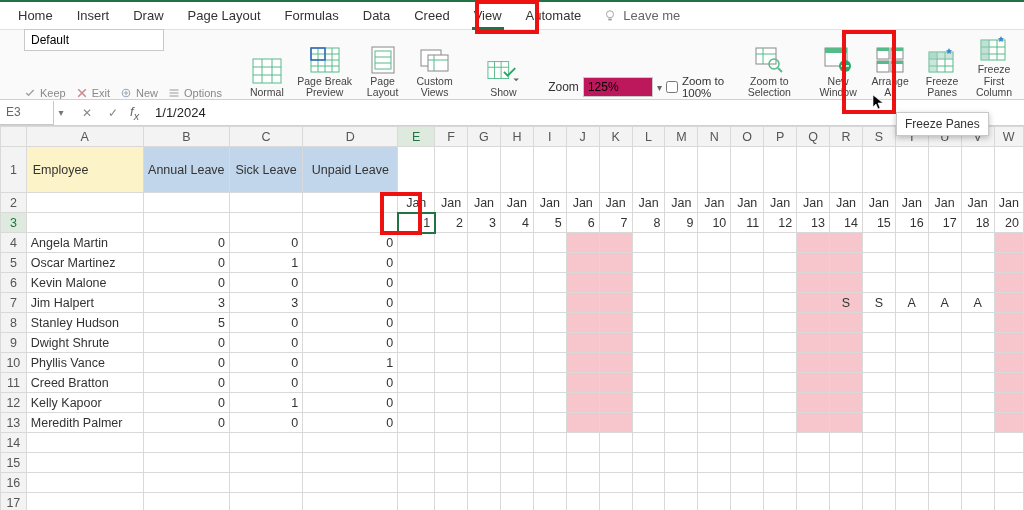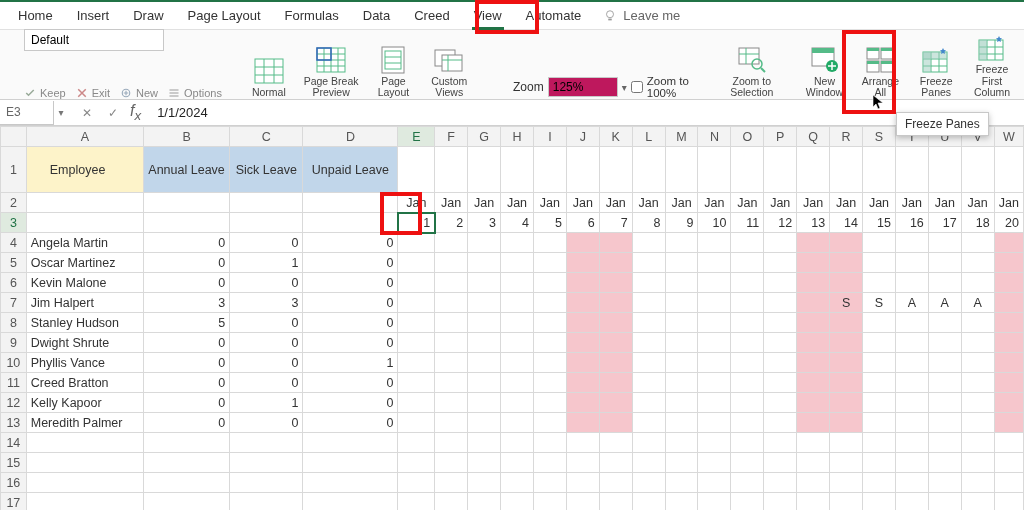--- a/index.html
+++ b/index.html
@@ -26,32 +26,32 @@
   .zoom-select { width:70px; height:20px; border:1px solid #c8c8c8; font-size:12px; padding:0 4px; background:#be185d; }
   .chk { width:12px; height:12px; }
   .hl-box { position:absolute; border:4px solid #e11; pointer-events:none; z-index:50; }
   .tooltip { position:absolute; background:#fff; border:1px solid #c8c8c8; box-shadow:0 2px 6px rgba(0,0,0,.25); padding:4px 8px; font-size:12px; z-index:40; }
   .cursor { position:absolute; width:16px; height:16px; z-index:60; }
   .name-box-row { display:flex; align-items:center; height:26px; border-bottom:1px solid #d0d0d0; }
   .name-box { width:54px; height:24px; border:1px solid #c8c8c8; border-left:none; border-top:none; padding-left:6px; font-size:12px; color:#666; }
   .nb-arrow { width:14px; text-align:center; color:#777; font-size:10px; }
   .fx-area { display:flex; align-items:center; gap:8px; padding-left:10px; }
   .fx-btn { color:#888; font-size:12px; width:18px; text-align:center; }
-  .fx-label { font-style:italic; color:#666; font-size:16px; }
+  .fx-label { font-style:italic; color:#666; font-size:13px; }
   .formula-val { font-size:13px; color:#222; padding-left:8px; }
   .sheet { position:relative; }
   table.grid { border-collapse:collapse; table-layout:fixed; }
   table.grid th, table.grid td { border:1px solid #d9d9d9; font-size:12.5px; font-weight:400; height:20px; }
   th.colhdr { background:#f3f3f3; color:#555; text-align:center; font-weight:400; height:20px; }
   th.rowhdr { background:#f3f3f3; color:#555; text-align:center; font-weight:400; width:26px; }
   th.corner { background:#f3f3f3; width:26px; }
   td { padding:0 4px; }
   td.right { text-align:right; }
   td.center { text-align:center; }
-  .hdr-emp { background:#fdf3c9; font-weight:400; padding-left:23px; }
+  .hdr-emp { background:#fdf3c9; font-weight:400; padding-left:6px; }
   .hdr-leave { background:#c1d6ea; text-align:center; }
   .tall { height:46px; }
   .month-row td, .month-row th { border-bottom:1px solid #d9d9d9; }
   .weekend { background:#f6c6cc; }
   .sel-cell { outline:2px solid #217346; outline-offset:-1px; }
   .rowhdr.selected, .colhdr.selected { background:#dfeadf; color:#217346; }
 </style>
 </head>
 <body>
 
@@ -143,20 +143,31 @@
         <svg width="30" height="26" viewBox="0 0 30 26">
           <rect x="1" y="3" width="20" height="16" fill="#fff" stroke="#888"></rect>
           <rect x="8" y="8" width="20" height="16" fill="#fff" stroke="#888"></rect>
           <path d="M8 13h20M14 8v16" stroke="#5b8"></path>
         </svg>
       </span>
     <span class="rib-label">Custom Views</span>
   </div>
   <div class="sep"></div>
 
+  <div class="rib-btn">
+    <span class="rib-icon">
+        <svg width="34" height="26" viewBox="0 0 34 26">
+          <rect x="1" y="3" width="22" height="18" fill="#fff" stroke="#5b8"></rect>
+          <path d="M1 9h22M8 3v18M15 3v18" stroke="#5b8"></path>
+          <path d="M18 14l4 4 8-8" stroke="#2a6" stroke-width="2" fill="none"></path>
+          <path d="M28 21l3 3 3-3" fill="#666"></path>
+        </svg>
+      </span>
+    <span class="rib-label">Show</span>
+  </div>
   <div class="sep"></div>
 
   <div class="zoom-group">
     <div class="zoom-row">
       <span>Zoom</span>
       <input class="zoom-select" value="125%" style="">
       <span style="font-size:10px;color:#666">▾</span>
     </div>
     <div class="zoom-row">
       <input type="checkbox" class="chk" style="">

